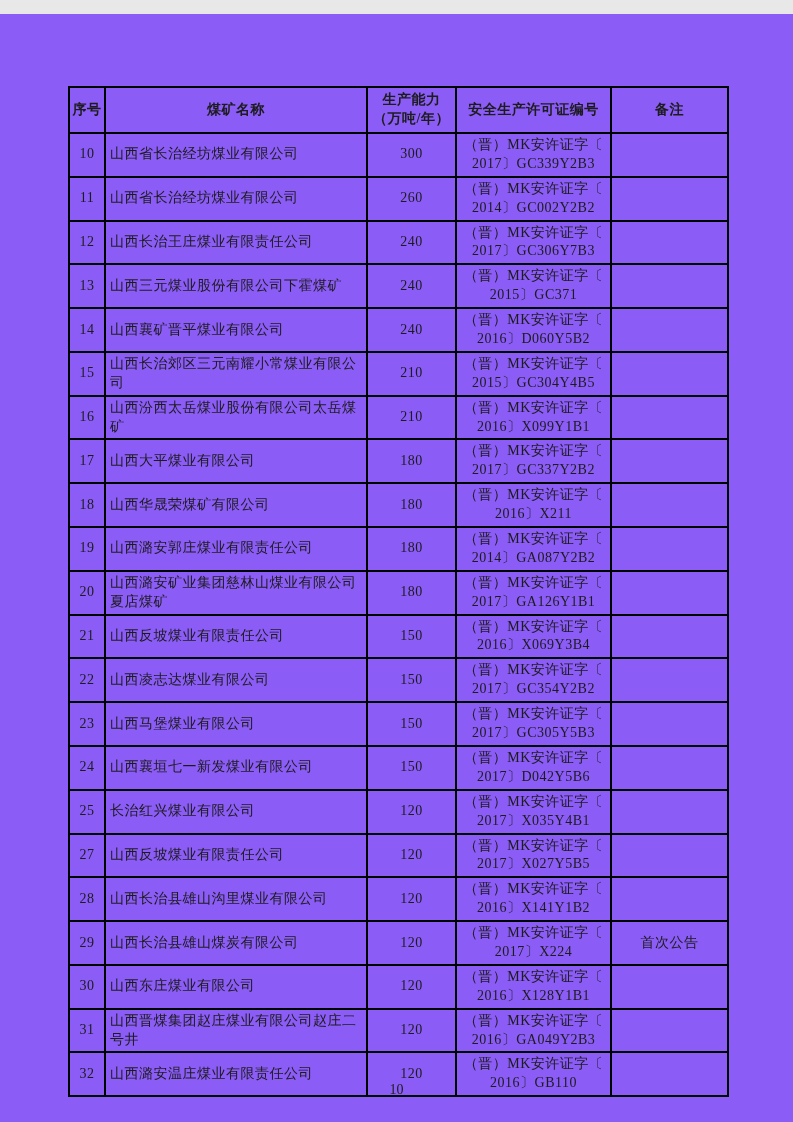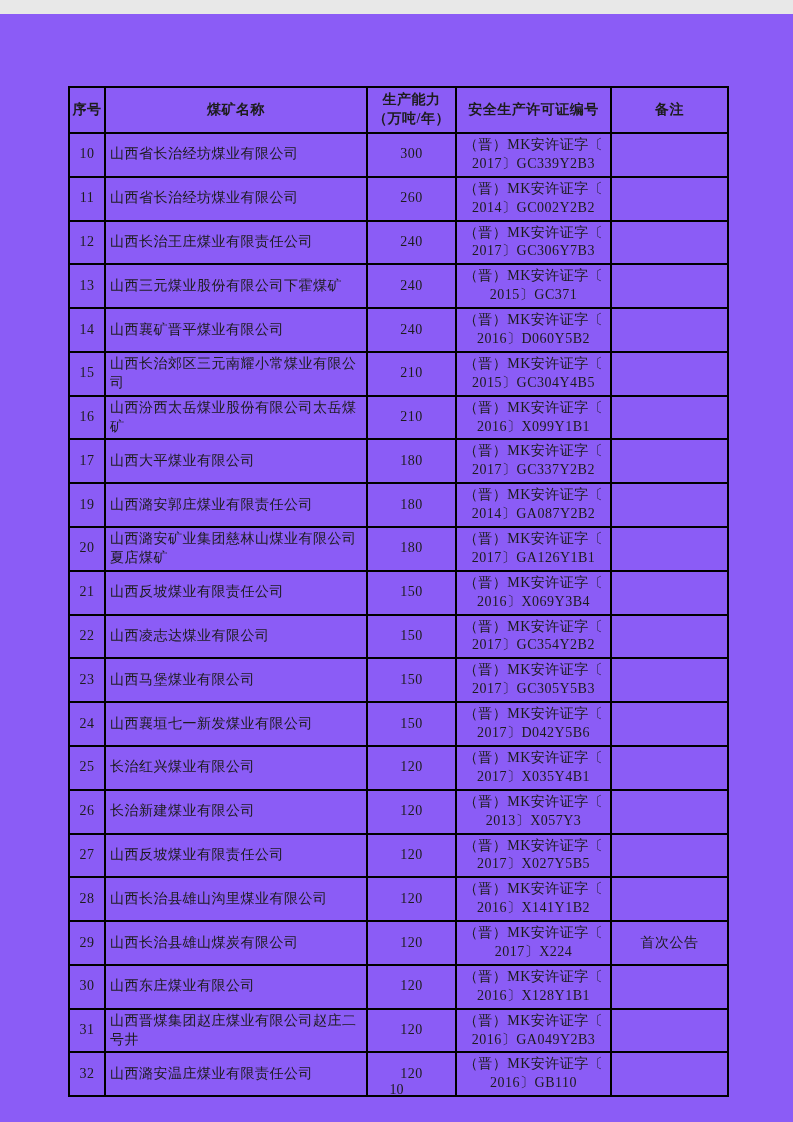--- a/index.html
+++ b/index.html
@@ -145,20 +145,28 @@
     </tr>
         <tr>
       <td class="cell-index">17</td>
       <td class="cell-name">山西大平煤业有限公司</td>
       <td class="cell-cap">180</td>
       <td class="cell-license">（晋）MK安许证字〔
 2017〕GC337Y2B2</td>
       <td class="cell-remark"></td>
     </tr>
         <tr>
+      <td class="cell-index">18</td>
+      <td class="cell-name">山西华晟荣煤矿有限公司</td>
+      <td class="cell-cap">180</td>
+      <td class="cell-license">（晋）MK安许证字〔
+2016〕X211</td>
+      <td class="cell-remark"></td>
+    </tr>
+        <tr>
       <td class="cell-index">19</td>
       <td class="cell-name">山西潞安郭庄煤业有限责任公司</td>
       <td class="cell-cap">180</td>
       <td class="cell-license">（晋）MK安许证字〔
 2014〕GA087Y2B2</td>
       <td class="cell-remark"></td>
     </tr>
         <tr>
       <td class="cell-index">20</td>
       <td class="cell-name">山西潞安矿业集团慈林山煤业有限公司夏店煤矿</td>
@@ -201,28 +209,20 @@
     </tr>
         <tr>
       <td class="cell-index">25</td>
       <td class="cell-name">长治红兴煤业有限公司</td>
       <td class="cell-cap">120</td>
       <td class="cell-license">（晋）MK安许证字〔
 2017〕X035Y4B1</td>
       <td class="cell-remark"></td>
     </tr>
         <tr>
-      <td class="cell-index">26</td>
-      <td class="cell-name">长治新建煤业有限公司</td>
-      <td class="cell-cap">120</td>
-      <td class="cell-license">（晋）MK安许证字〔
-2013〕X057Y3</td>
-      <td class="cell-remark"></td>
-    </tr>
-        <tr>
       <td class="cell-index">27</td>
       <td class="cell-name">山西反坡煤业有限责任公司</td>
       <td class="cell-cap">120</td>
       <td class="cell-license">（晋）MK安许证字〔
 2017〕X027Y5B5</td>
       <td class="cell-remark"></td>
     </tr>
         <tr>
       <td class="cell-index">28</td>
       <td class="cell-name">山西长治县雄山沟里煤业有限公司</td>

